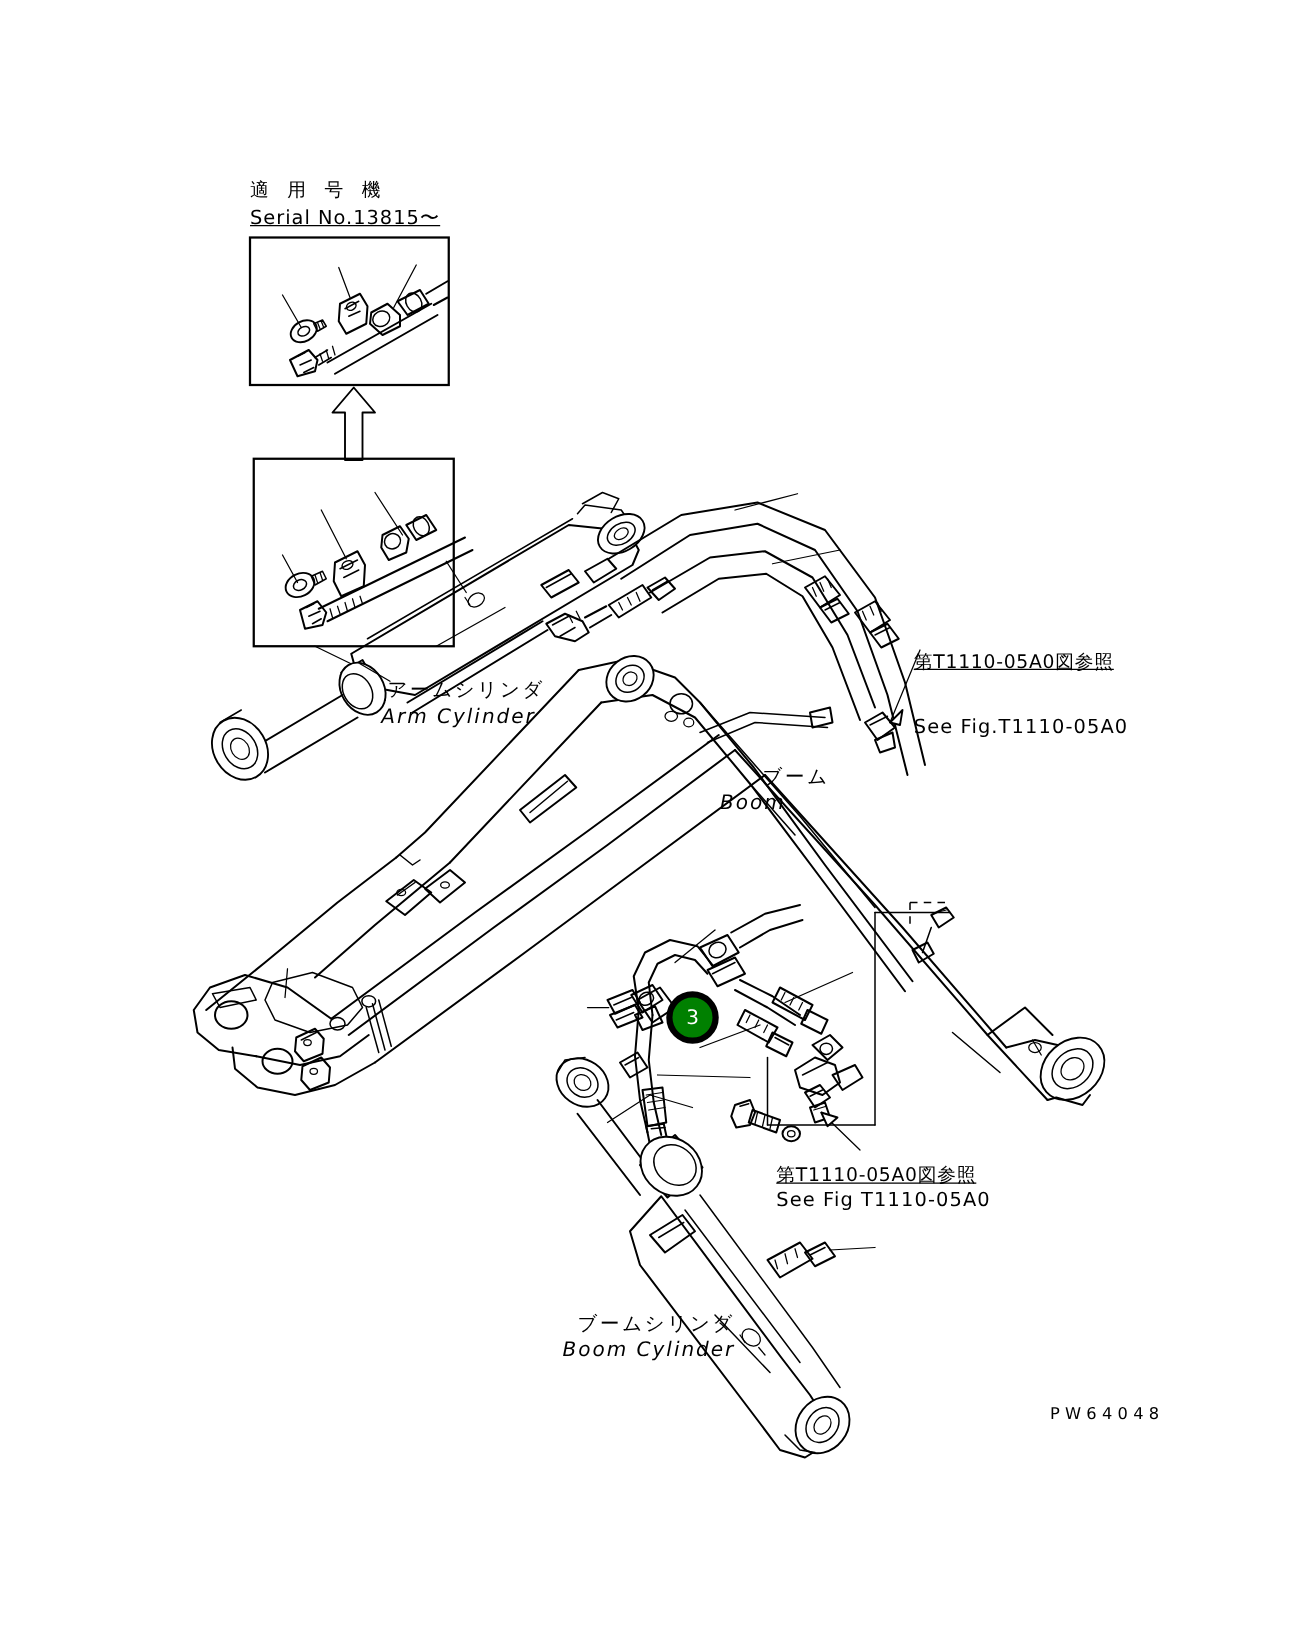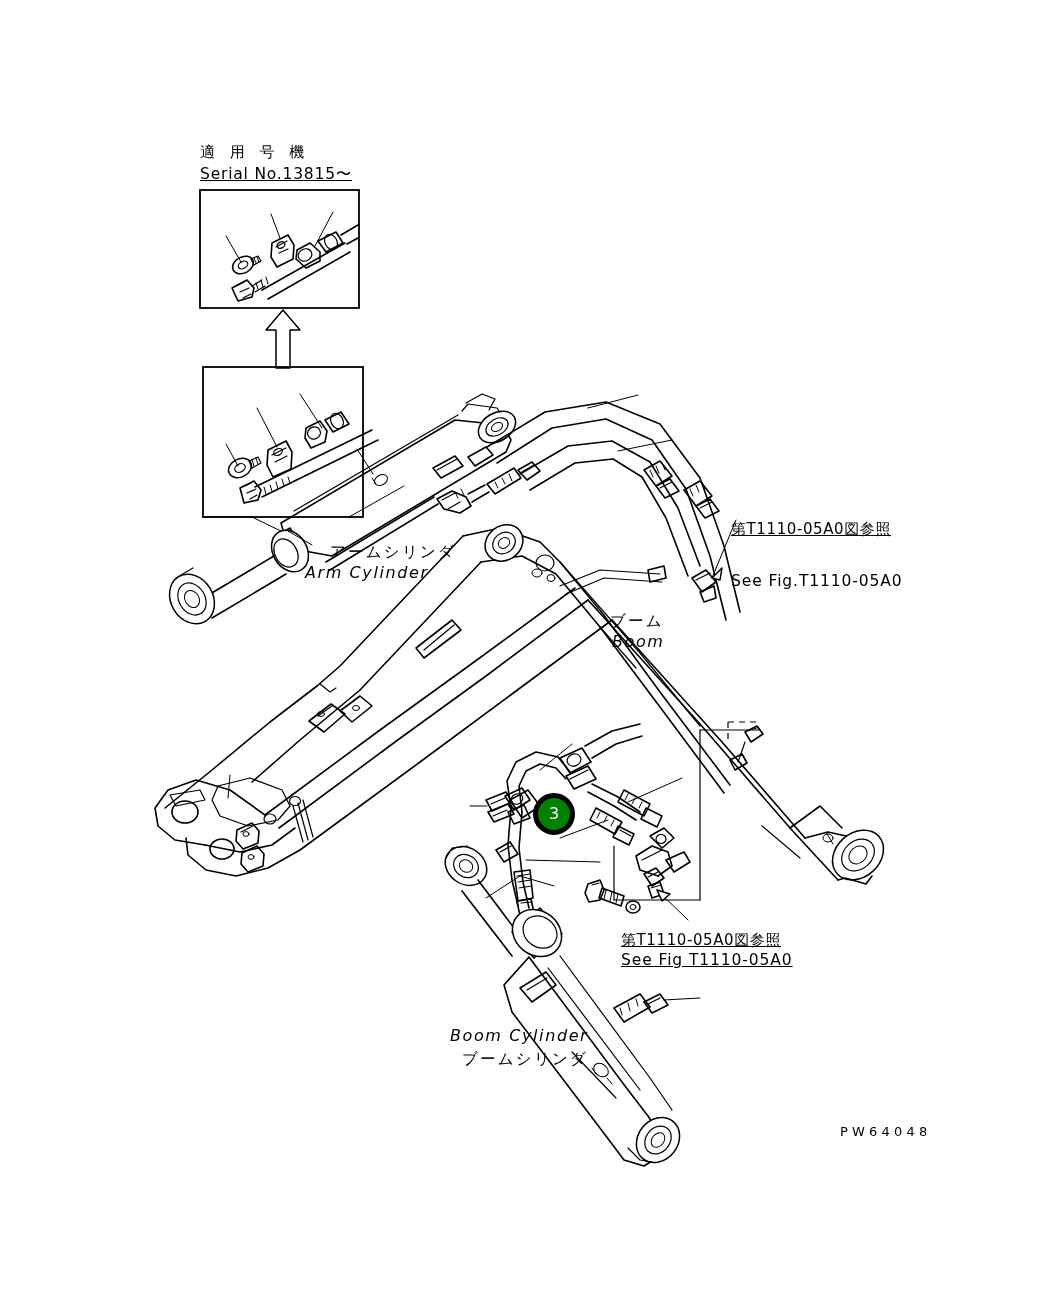--- a/index.html
+++ b/index.html
@@ -468,30 +468,30 @@
 
   </svg>
 
   <div class="callout" style="left:533px; top:793px; width:42px; height:42px;">
     <span class="num">3</span>
   </div>
 
   <div class="lbl lbl-serial-jp" style="left:200px; top:143px;">適 用 号 機</div>
   <div class="lbl lbl-serial-en" style="left:200px; top:165px;text-decoration:underline;">Serial No.13815〜</div>
 
-  <div class="lbl lbl-jp" style="left:310px; top:543px;margin-left:20px;">アームシリンダ</div>
+  <div class="lbl lbl-jp" style="left:310px; top:543px;">アームシリンダ</div>
   <div class="lbl lbl-en" style="left:305px; top:563px;">Arm Cylinder</div>
 
   <div class="lbl lbl-jp" style="left:610px; top:612px;">ブーム</div>
-  <div class="lbl lbl-en" style="left:612px; top:632px;">Boom</div>
+  <div class="lbl lbl-en" style="left:576px; top:632px;">Boom</div>
 
   <div class="lbl lbl-jp" style="left:462px; top:1050px;">ブームシリンダ</div>
-  <div class="lbl lbl-en" style="left:450px; top:1026px;">Boom Cylinder</div>
+  <div class="lbl lbl-en" style="left:450px; top:1070px;">Boom Cylinder</div>
 
   <div class="lbl lbl-ref-jp" style="left:731px; top:520px;">第T1110-05A0図参照</div>
   <div class="lbl lbl-ref-en" style="left:731px; top:540px;margin-top:32px;">See Fig.T1110-05A0</div>
 
   <div class="lbl lbl-ref-jp" style="left:621px; top:931px;">第T1110-05A0図参照</div>
-  <div class="lbl lbl-ref-en" style="left:621px; top:951px;text-decoration:underline;">See Fig T1110-05A0</div>
+  <div class="lbl lbl-ref-en" style="left:621px; top:951px;">See Fig T1110-05A0</div>
 
   <div class="lbl lbl-drawno" style="left:812px; top:1124px;margin-left:28px;">PW64048</div>
 
 </div>
 
 </body></html>

